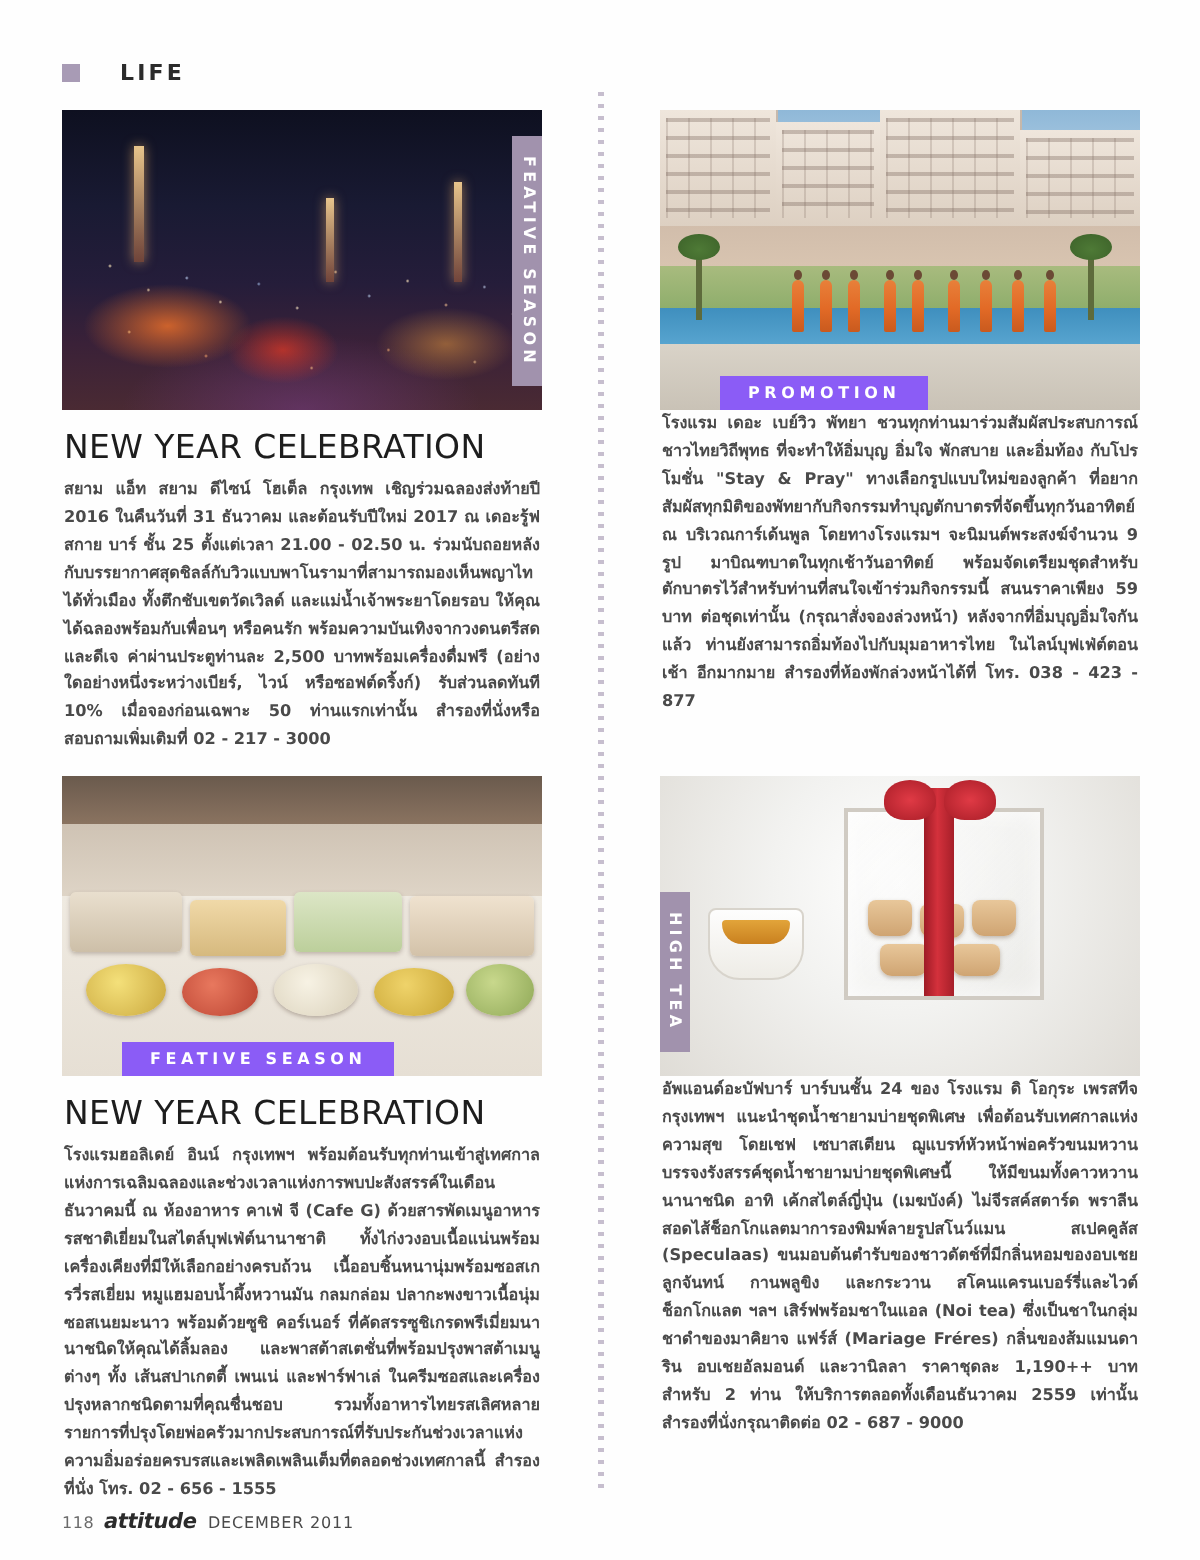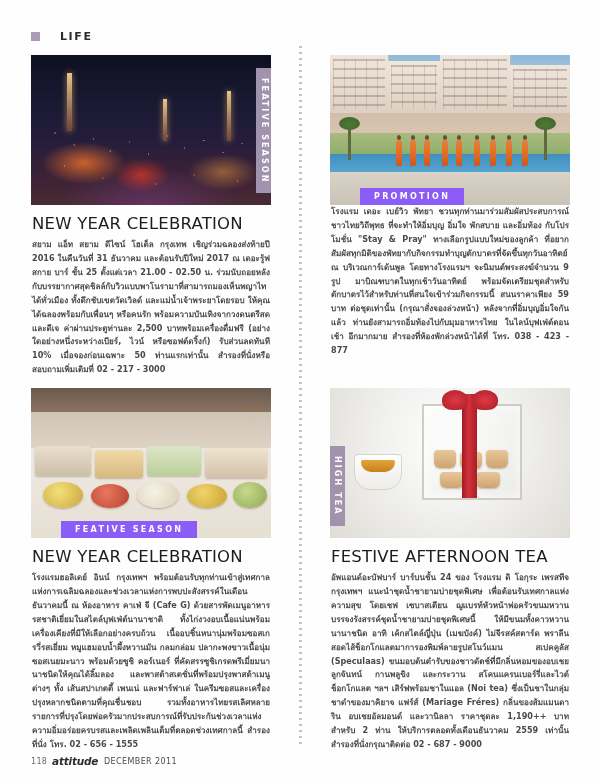--- a/index.html
+++ b/index.html
@@ -403,21 +403,20 @@
         <div class="scone" style="left:146px; top:84px; width:24px; height:16px;"></div>
         <div class="ribbon-v"></div>
         <div class="bow">
           <i style="left:0;"></i>
             <i style="right:0;"></i>
         </div>
         <div class="cup"></div>
       </div>
       <div class="vtab vtab-rightside">HIGH TEA</div>
     </div>
-    <div class="headline">FESTIVE AFTERNOON TEA</div>
     <div class="body-copy">
       <p>อัพแอนด์อะบัฟบาร์ บาร์บนชั้น 24 ของ โรงแรม ดิ โอกุระ เพรสทีจ กรุงเทพฯ แนะนำชุดน้ำชายามบ่ายชุดพิเศษ เพื่อต้อนรับเทศกาลแห่งความสุข โดยเชฟ เซบาสเตียน ฌูแบรท์หัวหน้าพ่อครัวขนมหวานบรรจงรังสรรค์ชุดน้ำชายามบ่ายชุดพิเศษนี้ ให้มีขนมทั้งคาวหวานนานาชนิด อาทิ เค้กสไตล์ญี่ปุ่น (เมฆบังค์) ไม่จีรสค์สตาร์ด พราลีนสอดไส้ช็อกโกแลตมาการองพิมพ์ลายรูปสโนว์แมน สเปคคูลัส (Speculaas) ขนมอบต้นตำรับของชาวดัตช์ที่มีกลิ่นหอมของอบเชย ลูกจันทน์ กานพลูขิง และกระวาน สโคนแครนเบอร์รี่และไวต์ช็อกโกแลต ฯลฯ เสิร์ฟพร้อมชาในแอล (Noi tea) ซึ่งเป็นชาในกลุ่มชาดำของมาคิยาจ แฟร์ส์ (Mariage Fréres) กลิ่นของส้มแมนดาริน อบเชยอัลมอนด์ และวานิลลา ราคาชุดละ 1,190++ บาท สำหรับ 2 ท่าน ให้บริการตลอดทั้งเดือนธันวาคม 2559 เท่านั้น สำรองที่นั่งกรุณาติดต่อ 02 - 687 - 9000</p>
     </div>
   </div>
 
   <div class="footer">
     <span class="folio">118</span>
     <span class="masthead">attitude</span>
     <span class="issue">DECEMBER 2011</span>
   </div>

